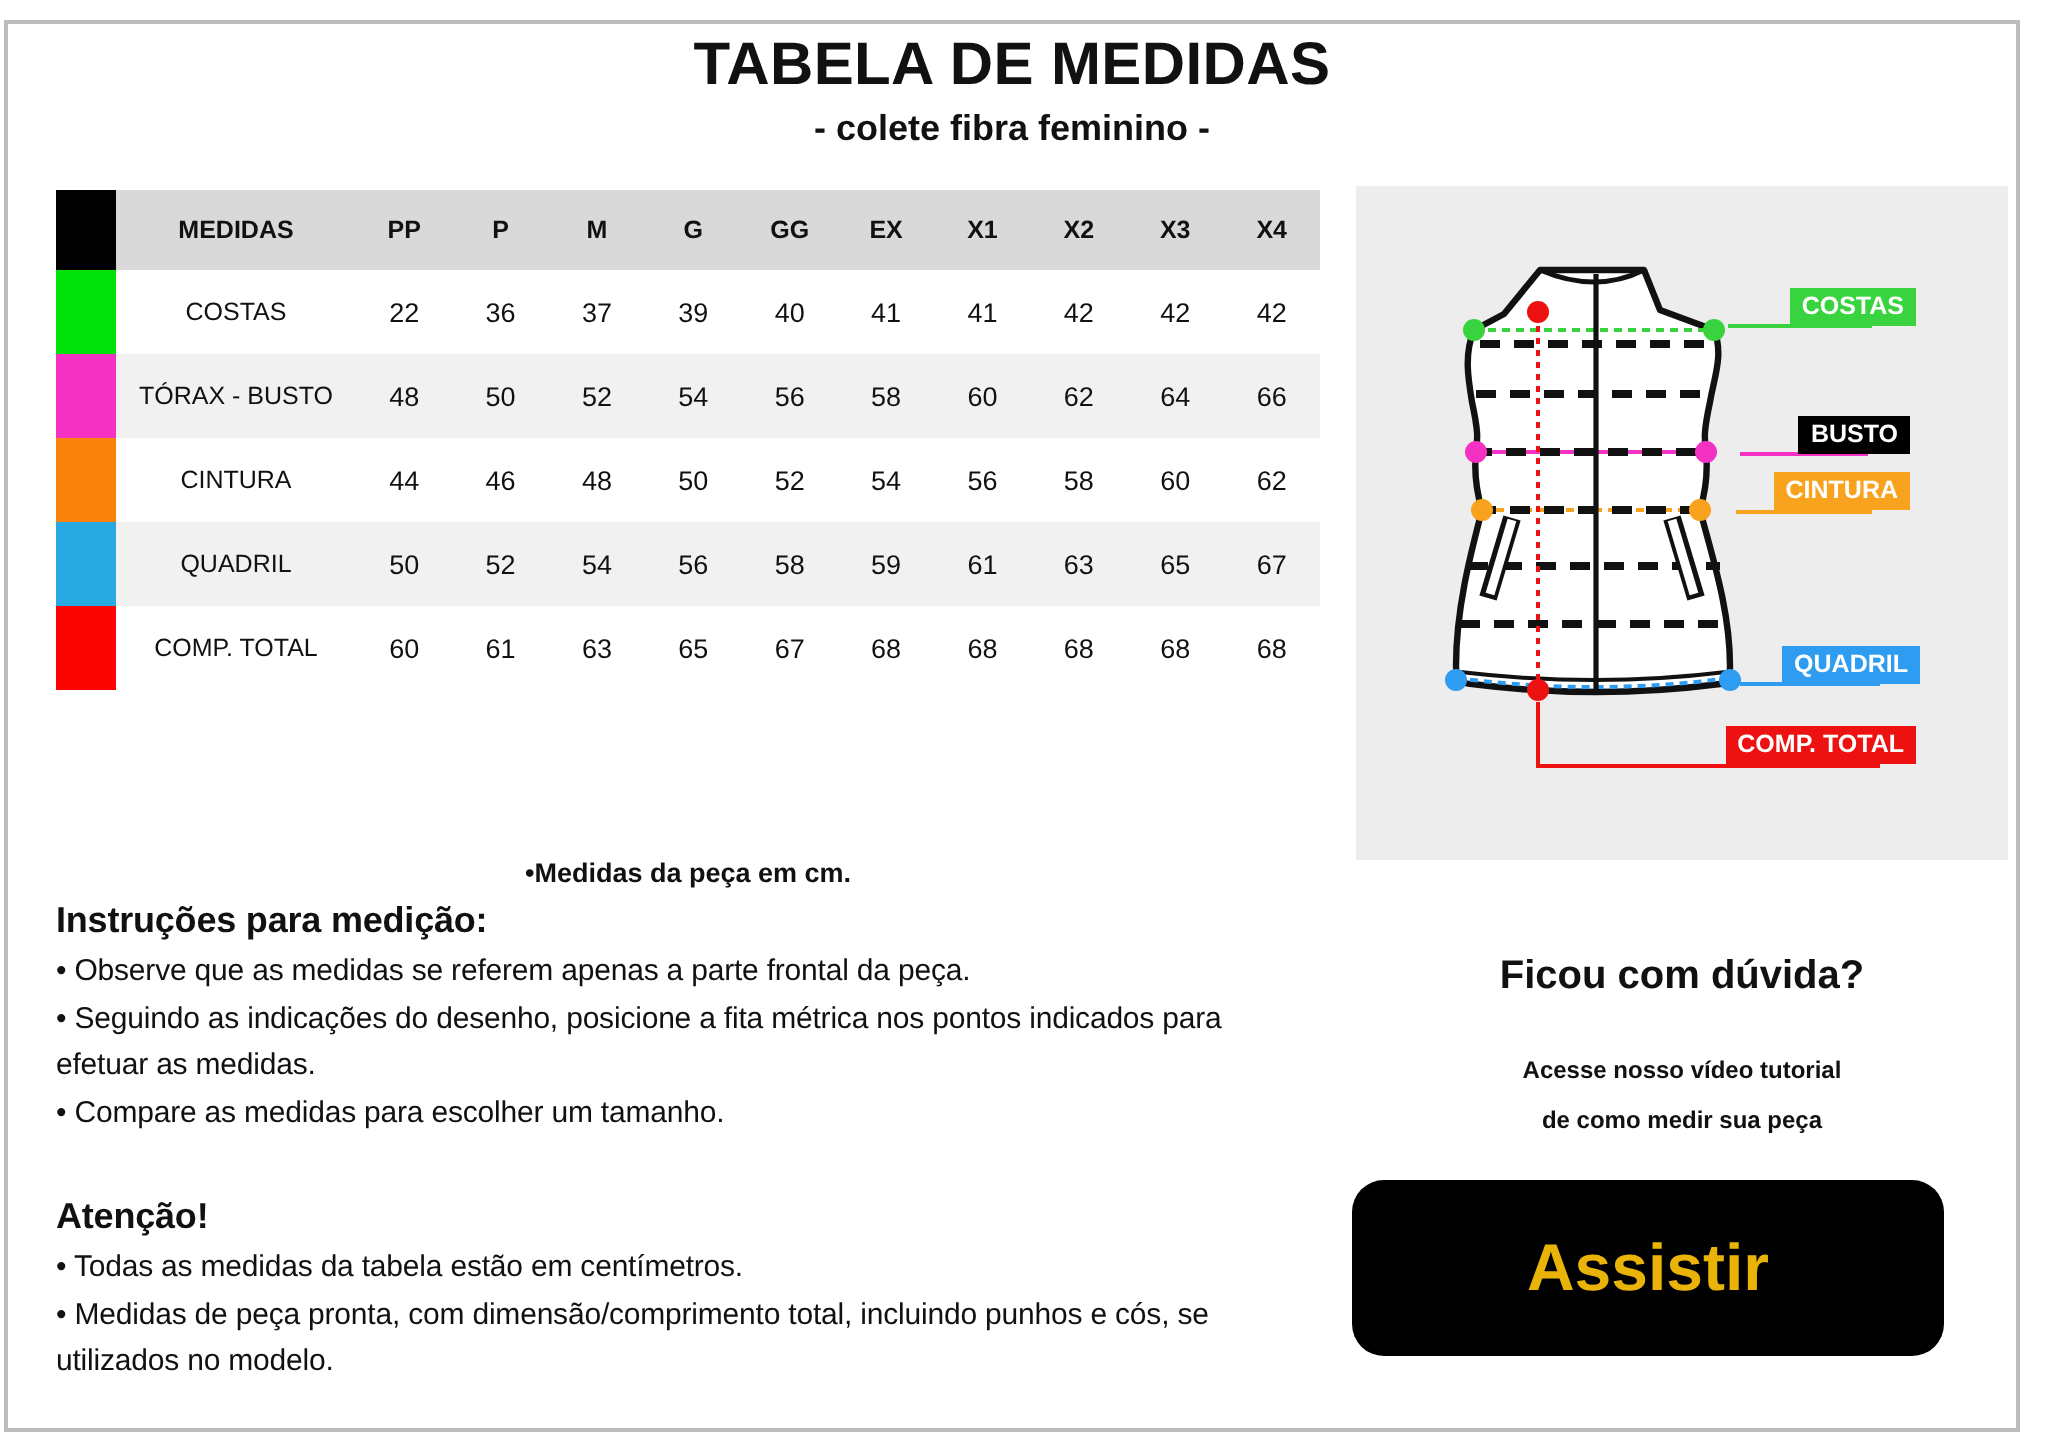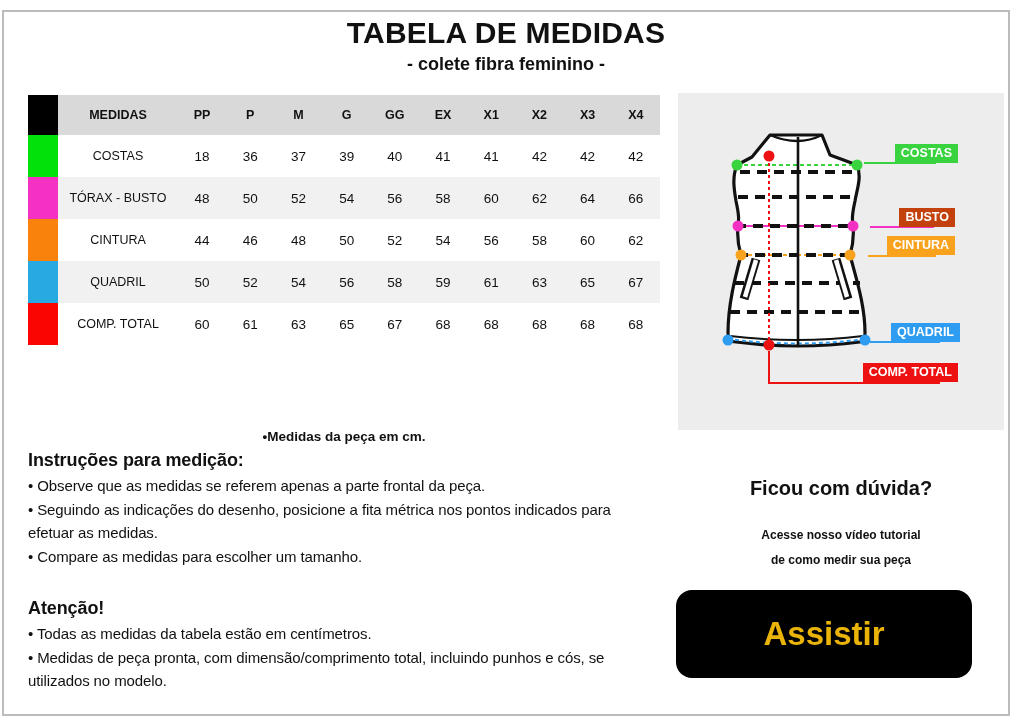--- a/index.html
+++ b/index.html
@@ -102,21 +102,21 @@
       <th>X1</th>
       <th>X2</th>
       <th>X3</th>
       <th>X4</th>
     </tr>
   </thead>
   <tbody>
     <tr>
       <td class="sw" style="background: rgb(0, 226, 10);"></td>
       <td class="lbl">COSTAS</td>
-      <td>18</td>
+      <td>22</td>
       <td>36</td>
       <td>37</td>
       <td>39</td>
       <td>40</td>
       <td>41</td>
       <td>41</td>
       <td>42</td>
       <td>42</td>
       <td>42</td>
     </tr>
@@ -242,21 +242,21 @@
       <circle cx="60" cy="133" r="5.5" fill="#f531c3"></circle>
       <circle cx="175" cy="133" r="5.5" fill="#f531c3"></circle>
       <circle cx="63" cy="162" r="5.5" fill="#f9a21d"></circle>
       <circle cx="172" cy="162" r="5.5" fill="#f9a21d"></circle>
       <circle cx="50" cy="247" r="5.5" fill="#2e9cf0"></circle>
       <circle cx="187" cy="247" r="5.5" fill="#2e9cf0"></circle>
       <circle cx="91" cy="252" r="5.5" fill="#ee1111"></circle>
     </g>
   </svg>
   <div class="dlabel costas" style="background: rgb(56, 211, 62);">COSTAS</div>
-  <div class="dlabel busto" style="background: #c2410c;">BUSTO</div>
+  <div class="dlabel busto" style="background: #000000;">BUSTO</div>
   <div class="dlabel cintura" style="background: rgb(249, 162, 29);">CINTURA</div>
   <div class="dlabel quadril" style="background: rgb(46, 156, 240);">QUADRIL</div>
   <div class="dlabel comp" style="background: rgb(238, 17, 17);">COMP. TOTAL</div>
 </div>
 
 <div class="question">Ficou com dúvida?</div>
 <div class="cta">
   <div>Acesse nosso vídeo tutorial</div>
   <div>de como medir sua peça</div>
 </div>

